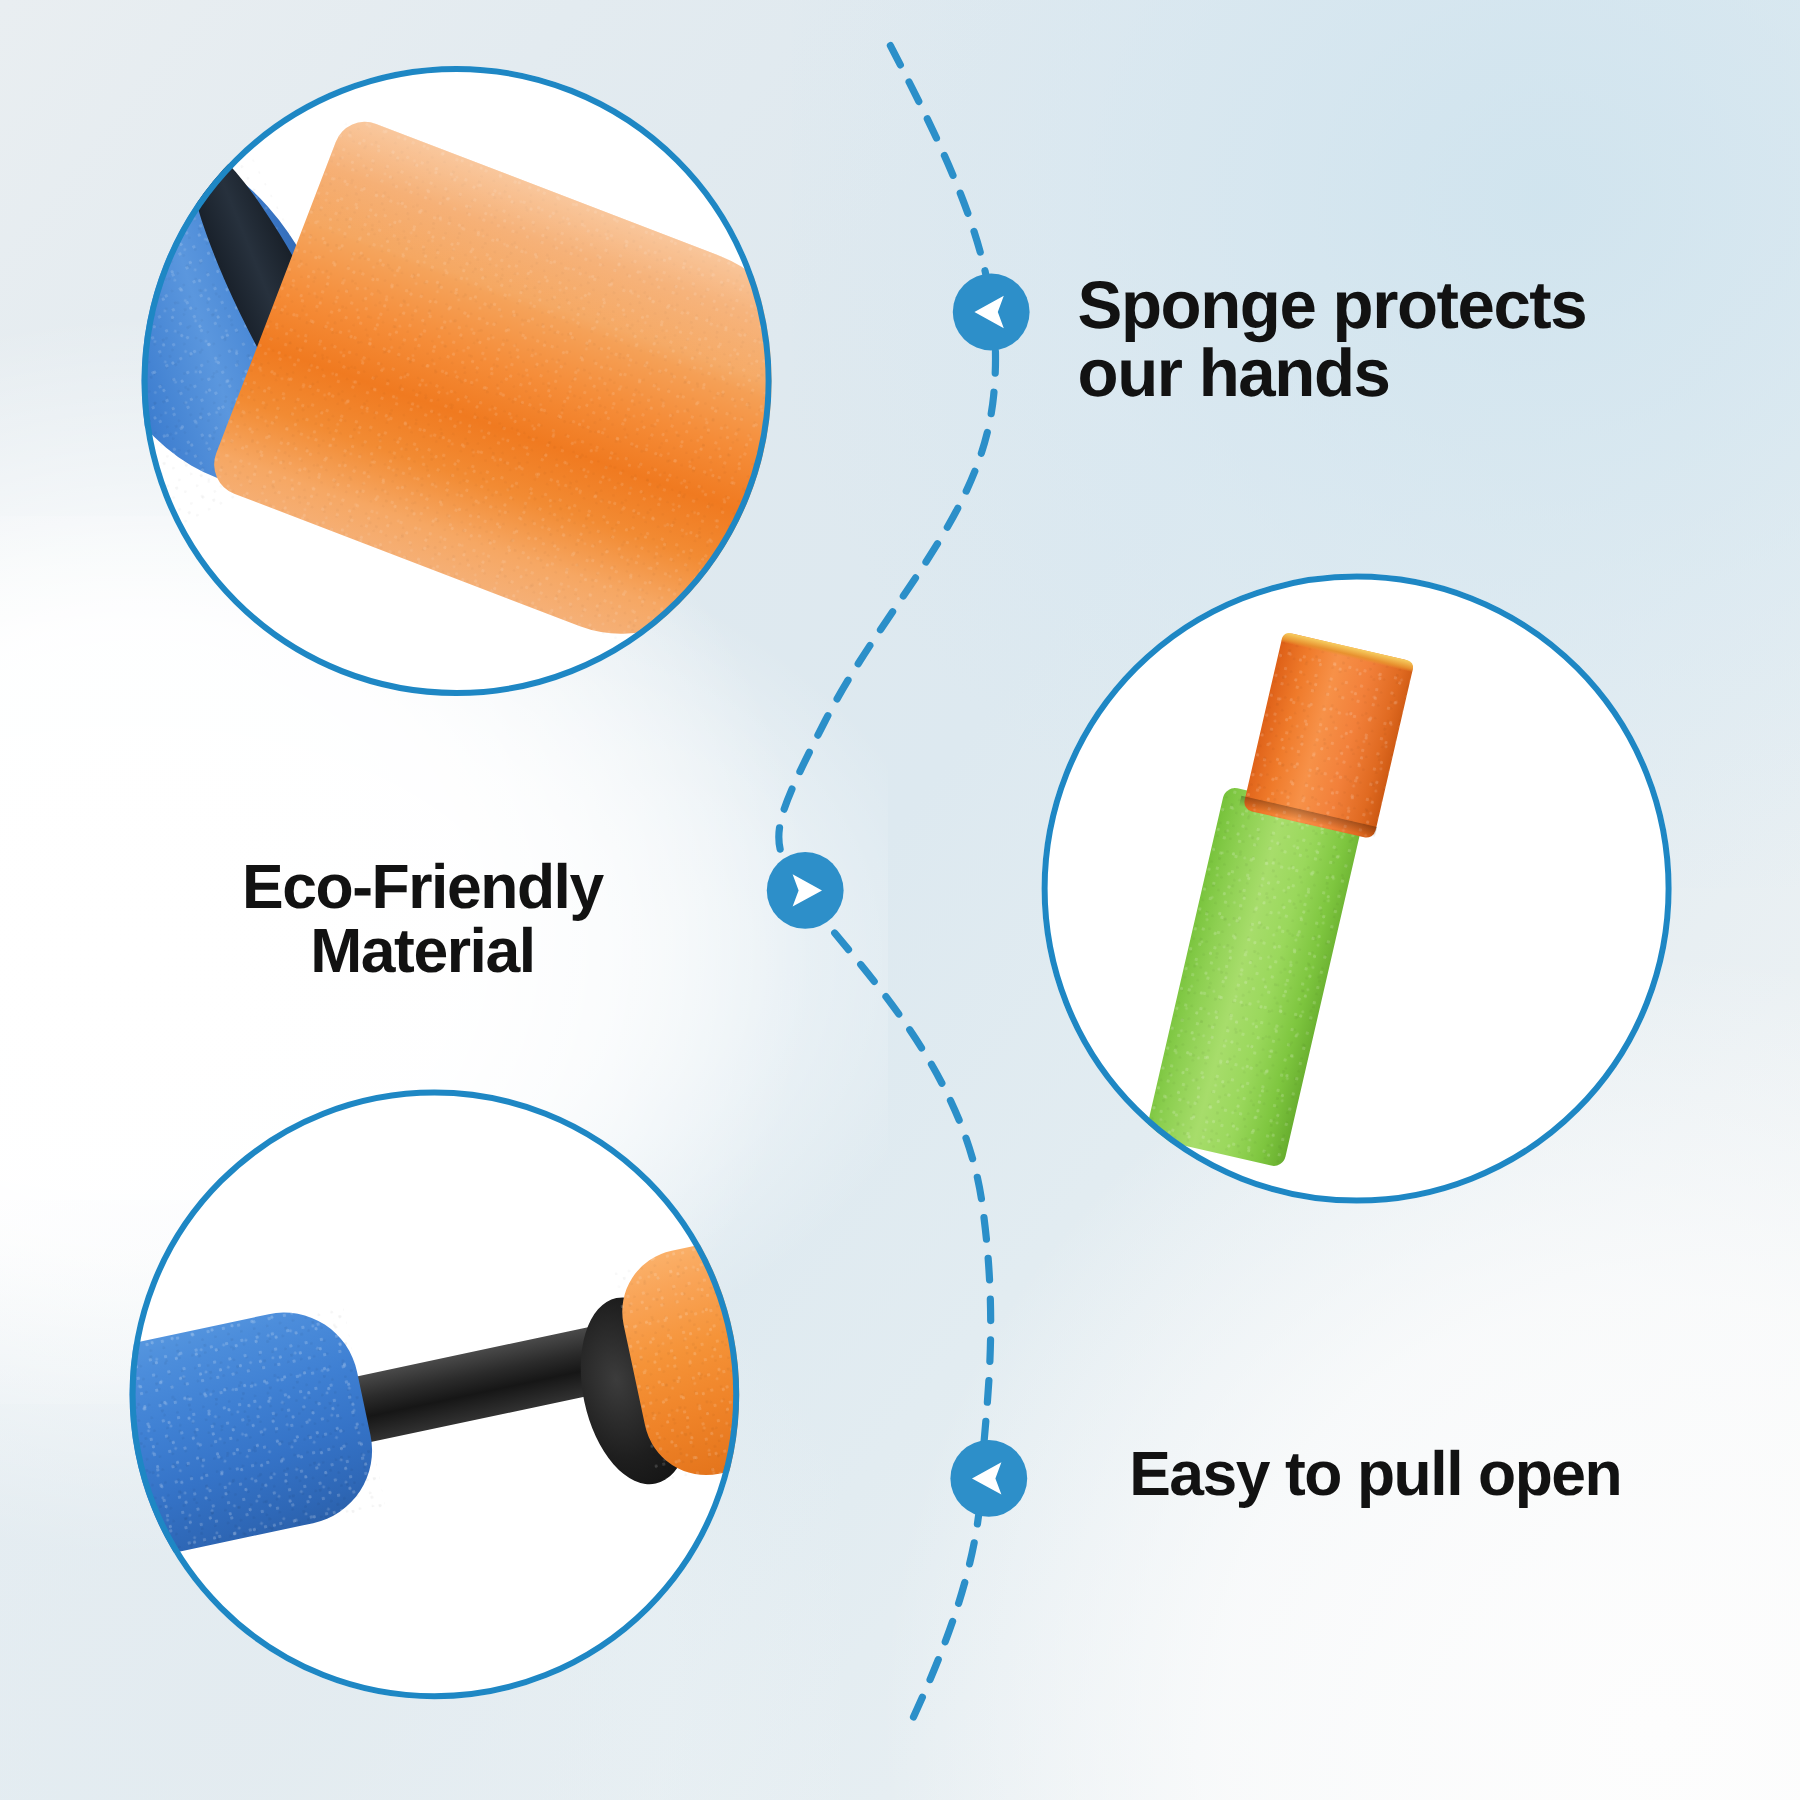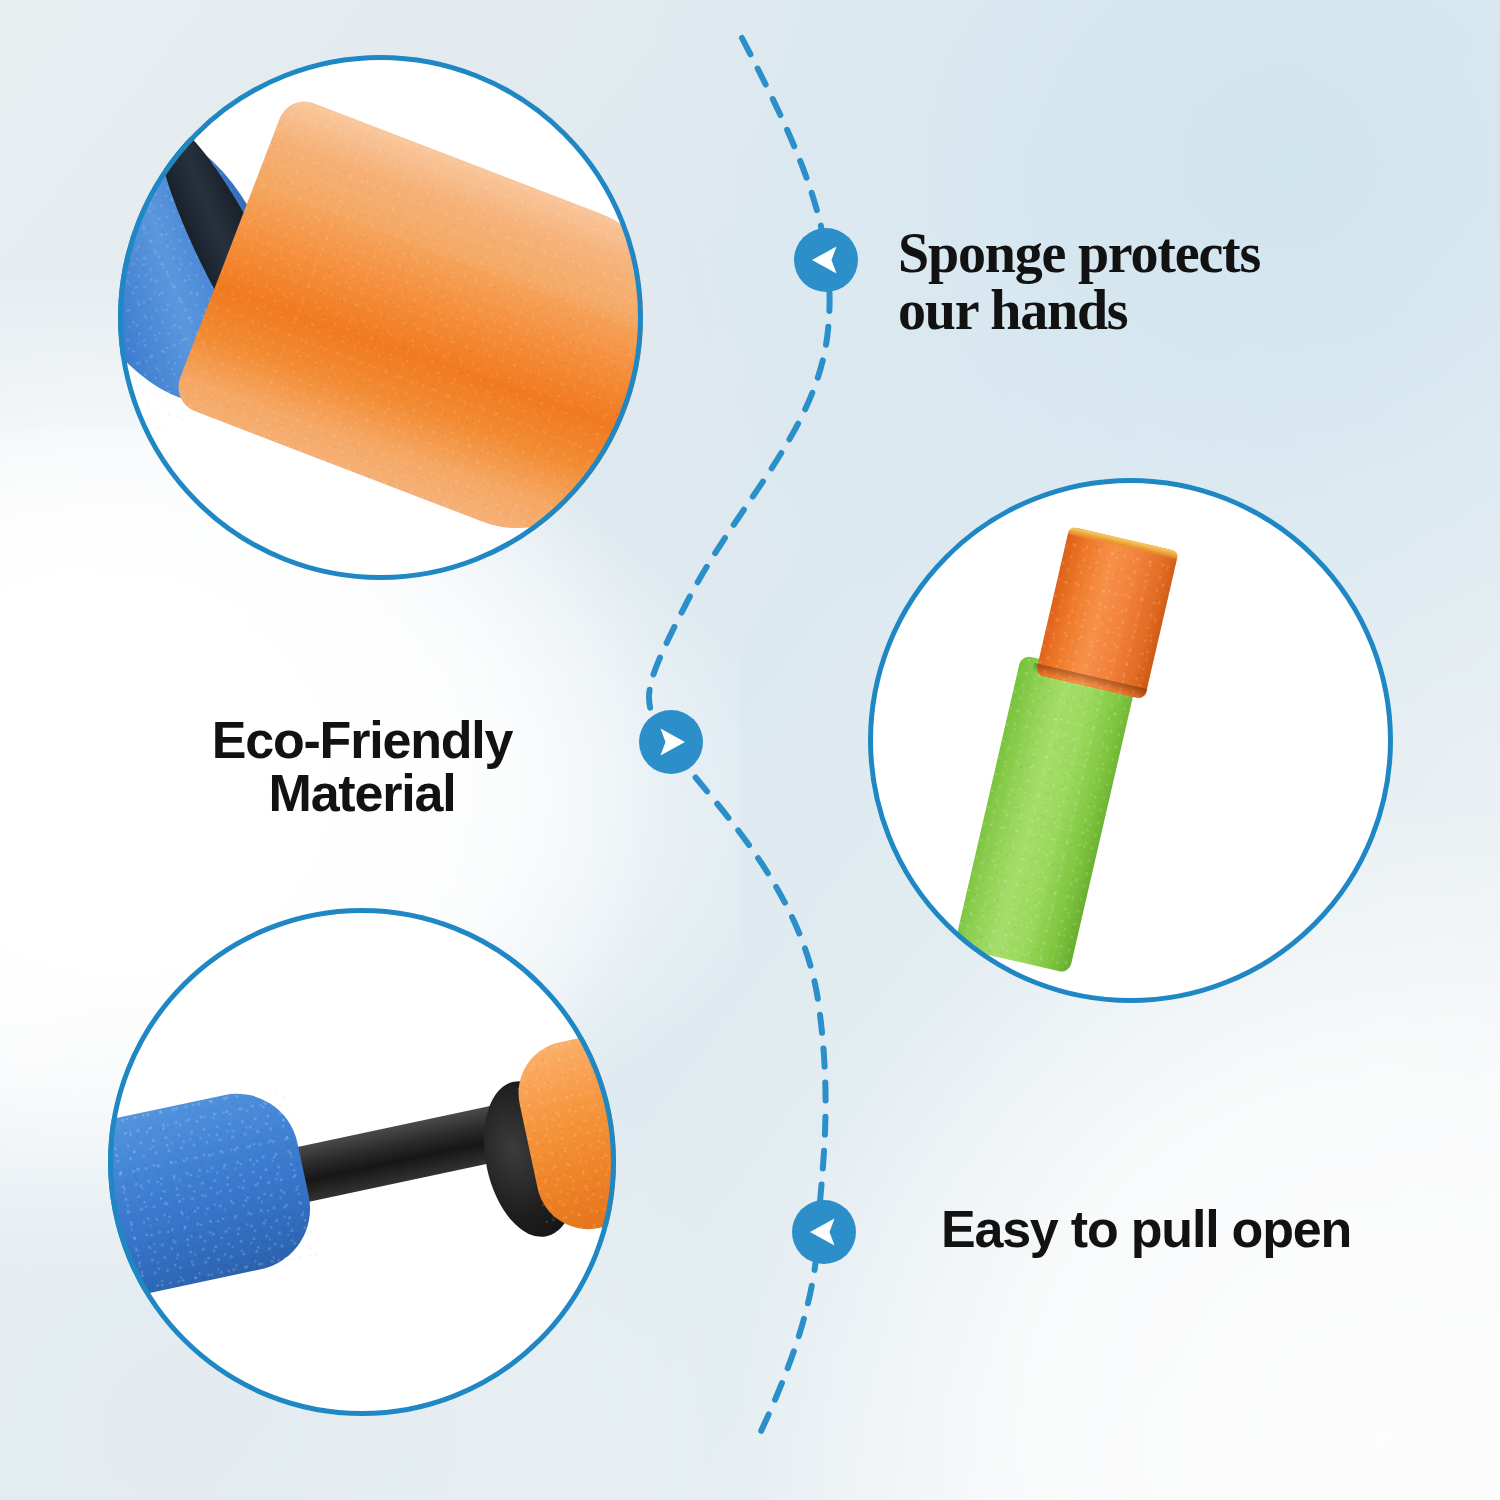--- a/index.html
+++ b/index.html
@@ -212,21 +212,21 @@
     </svg>
   </div>
 
   <div class="marker" style="left:791px;top:1199px;">
     <svg width="66" height="66" viewBox="0 0 66 66">
       <circle cx="33" cy="33" r="32" fill="#2d8fc9"></circle>
       <path d="M43.5 19.5 L19 33 L43.5 46.5 L38.5 33 Z" fill="#ffffff"></path>
     </svg>
   </div>
 
-  <div class="label" style="left:898px;top:225px;width:500px;font-size:56px;text-align:left;font-family:Liberation Serif, serif;">Sponge protects
+  <div class="label" style="left:898px;top:225px;width:500px;font-size:56px;text-align:left;">Sponge protects
 our hands</div>
 
-  <div class="label" style="left:162px;top:714px;width:400px;font-size:52px;text-align:center;">Eco-Friendly
+  <div class="label" style="left:152px;top:714px;width:400px;font-size:52px;text-align:center;">Eco-Friendly
 Material</div>
 
   <div class="label" style="left:886px;top:1203px;width:520px;font-size:52px;text-align:center;">Easy to pull open</div>
 
 </div>
 
 </body></html>

